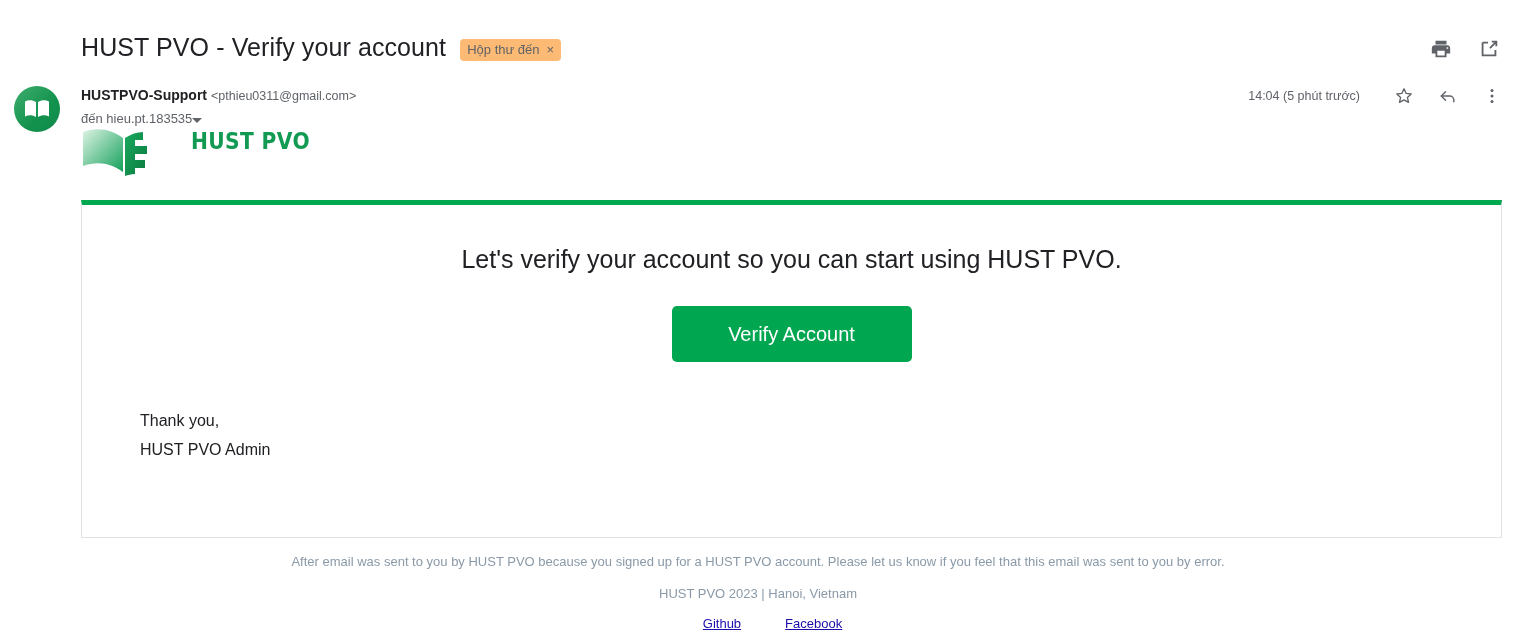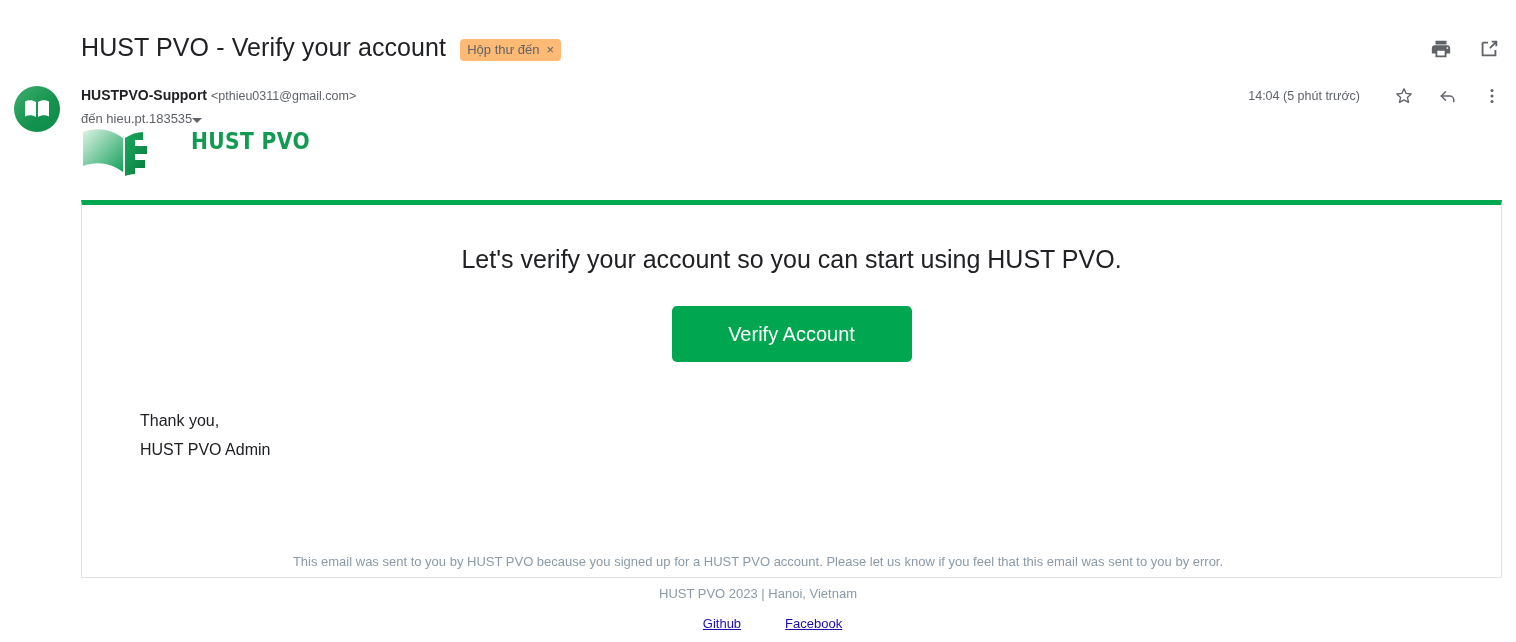--- a/index.html
+++ b/index.html
@@ -163,21 +163,21 @@
     transform: scaleX(.88);
     transform-origin: left center;
   }
 
   
   .email-card {
     position: absolute;
     left: 81px;
     top: 200px;
     width: 1421px;
-    height: 378px;
+    height: 338px;
     box-sizing: border-box;
     border: 1px solid #e3e3e3;
     border-top: 5px solid #00a84f;
     background: #ffffff;
   }
   .body-heading {
     text-align: center;
     font-size: 25px;
     color: #202124;
     font-weight: 400;
@@ -339,19 +339,19 @@
   <div class="cta-wrap">
     <button class="cta-button">Verify Account</button>
   </div>
   <div class="signoff">
     <div>Thank you,</div>
     <div>HUST PVO Admin</div>
   </div>
 </div>
 
 <div class="email-footer">
-  <div class="footer-disclaimer">This email was sent to you by HUST PVO because you signed up for a HUST PVO account. Please let us know if you feel that this email was sent to you by error.</div>
+  <div class="footer-disclaimer">After email was sent to you by HUST PVO because you signed up for a HUST PVO account. Please let us know if you feel that this email was sent to you by error.</div>
   <div class="footer-copyright">HUST PVO 2023 | Hanoi, Vietnam</div>
   <div class="footer-links">
     <a>Github</a>
     <a>Facebook</a>
   </div>
 </div>
 
 </body></html>

